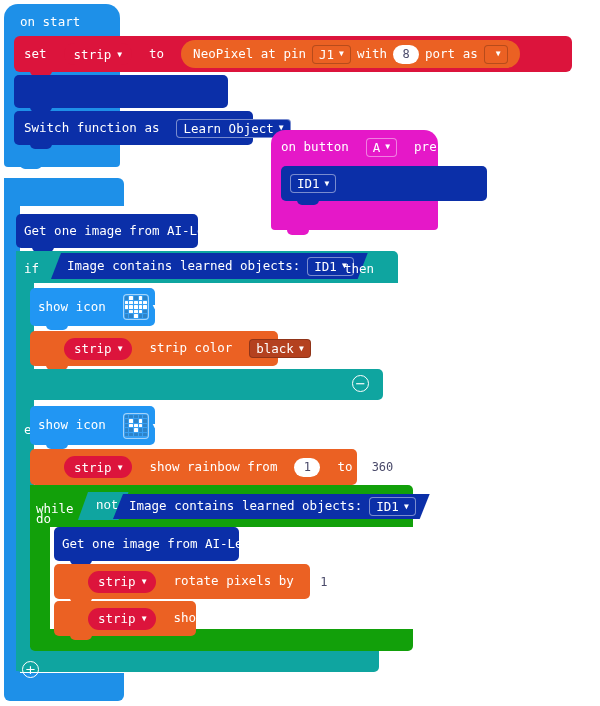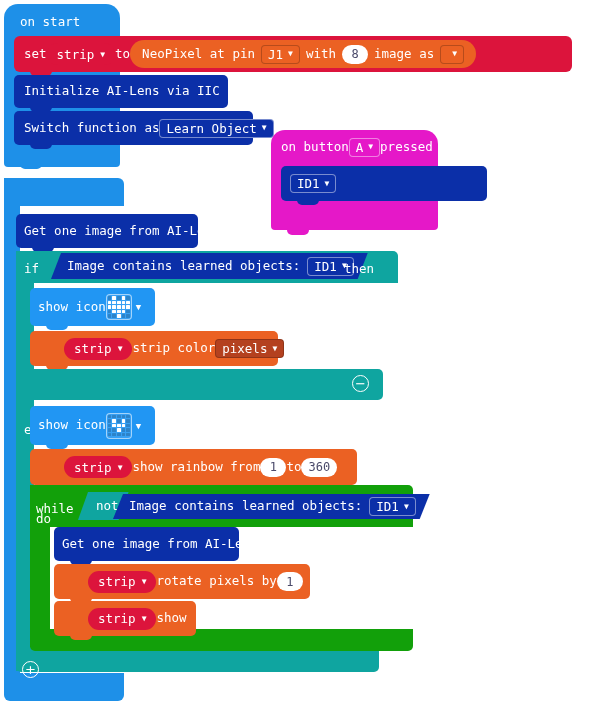--- a/index.html
+++ b/index.html
@@ -37,21 +37,21 @@
   }
   .varpill{
     display:inline-flex;align-items:center;justify-content:center;
     height:22px;padding:0 10px;border-radius:11px;
     background:#dc143c;color:#fff;font-size:12.5px;white-space:nowrap;
     box-sizing:border-box;
   }
   .varpill .car{margin-left:6px;font-size:8px;}
 
   
-  .row{display:flex;align-items:center;gap:0;height:100%;}
+  .row{display:flex;align-items:center;gap:17px;height:100%;}
 
   
   .hex{
     display:flex;align-items:center;
     clip-path:polygon(10px 0,100% 0,calc(100% - 10px) 100%,0 100%);
     height:26px;padding:0 14px 0 16px;box-sizing:border-box;
     white-space:nowrap;
   }
   .hexwrap{position:absolute;}
 
@@ -97,35 +97,30 @@
       <span class="lbl">to</span>
 
       <span style="display:inline-flex;align-items:center;gap:6px;height:28px;padding:0 12px;border-radius:14px;background:#eb6123;">
         <span class="lbl">NeoPixel at pin</span>
         <span class="field" style="background:#eb6123;">
           <span>J1</span>
           <span class="car">▼</span>
         </span>
         <span class="lbl">with</span>
         <span class="num">8</span>
-        <span class="lbl">image as</span>
+        <span class="lbl">port as</span>
         <span class="field" style="background:#eb6123;">
           <span class="car">▼</span>
         </span>
       </span>
     </div>
   </div>
   <div class="blk" style="left:30px;top:71px;width:22px;height:5px;background:#dc143c;border-radius:0 0 6px 6px;"></div>
 
   <div class="blk" style="left:14px;top:75px;width:214px;height:33px;background:#0b2fa8;border-radius:5px;"></div>
-  <div class="blk" style="left:24px;top:75px;width:204px;height:33px;">
-    <div class="row">
-        <span class="lbl">Initialize AI-Lens via IIC port</span>
-      </div>
-  </div>
   <div class="blk" style="left:30px;top:107px;width:22px;height:5px;background:#0b2fa8;border-radius:0 0 6px 6px;"></div>
 
   <div class="blk" style="left:14px;top:111px;width:239px;height:34px;background:#0b2fa8;border-radius:5px;"></div>
   <div class="blk" style="left:24px;top:111px;width:229px;height:34px;">
     <div class="row">
       <span class="lbl">Switch function as</span>
       <span class="field" style="background:#0b2fa8;border-color:rgba(255,255,255,0.45);">
         <span>Learn Object</span>
         <span class="car">▼</span>
       </span>
@@ -229,21 +224,21 @@
 
   <div class="blk" style="left:30px;top:331px;width:248px;height:35px;background:#eb6123;border-radius:5px;"></div>
   <div class="blk" style="left:64px;top:331px;width:220px;height:35px;">
     <div class="row">
       <span class="varpill">
         <span>strip</span>
         <span class="car">▼</span>
       </span>
       <span class="lbl">strip color</span>
       <span class="field" style="background:#b4411f;border-color:rgba(0,0,0,0.2);">
-        <span>pixels</span>
+        <span>black</span>
         <span class="car">▼</span>
       </span>
     </div>
   </div>
   <div class="blk" style="left:46px;top:365px;width:22px;height:5px;background:#eb6123;border-radius:0 0 6px 6px;"></div>
 
   <div class="blk" style="left:16px;top:369px;width:367px;height:31px;background:#0fa5a0;border-radius:0 5px 5px 0;"></div>
   <div class="blk" style="left:24px;top:375px;width:60px;height:18px;margin-top:44px;">
     <span class="lbl">else</span>
   </div>
@@ -304,21 +299,21 @@
   </div>
 
   <div class="blk" style="left:30px;top:485px;width:383px;height:42px;background:#12a00a;border-radius:5px 5px 0 0;"></div>
   <div class="blk" style="left:30px;top:485px;width:20px;height:162px;background:#12a00a;"></div>
   <div class="blk" style="left:30px;top:629px;width:383px;height:22px;background:#12a00a;border-radius:0 0 5px 5px;"></div>
   <div class="blk" style="left:36px;top:498px;width:50px;height:18px;">
     <span class="lbl">while</span>
   </div>
 
   <div class="hexwrap" style="left:78px;top:492px;">
-    <div class="hex" style="background:#0fa5a0;padding:0 10px 0 18px;height:28px;">
+    <div class="hex" style="background:#0fa5a0;padding:0 10px 0 18px;height:28px;font-family:Liberation Mono, monospace;">
       <span class="lbl">not</span>
     </div>
   </div>
 
   <div class="hexwrap" style="left:113px;top:494px;">
     <div class="hex" style="background:#0b2fa8;height:25px;">
       <span class="lbl">Image contains learned objects:</span>
       <span class="field" style="background:#0b2fa8;border-color:rgba(255,255,255,0.45);margin-left:7px;">
         <span>ID1</span>
         <span class="car">▼</span>

